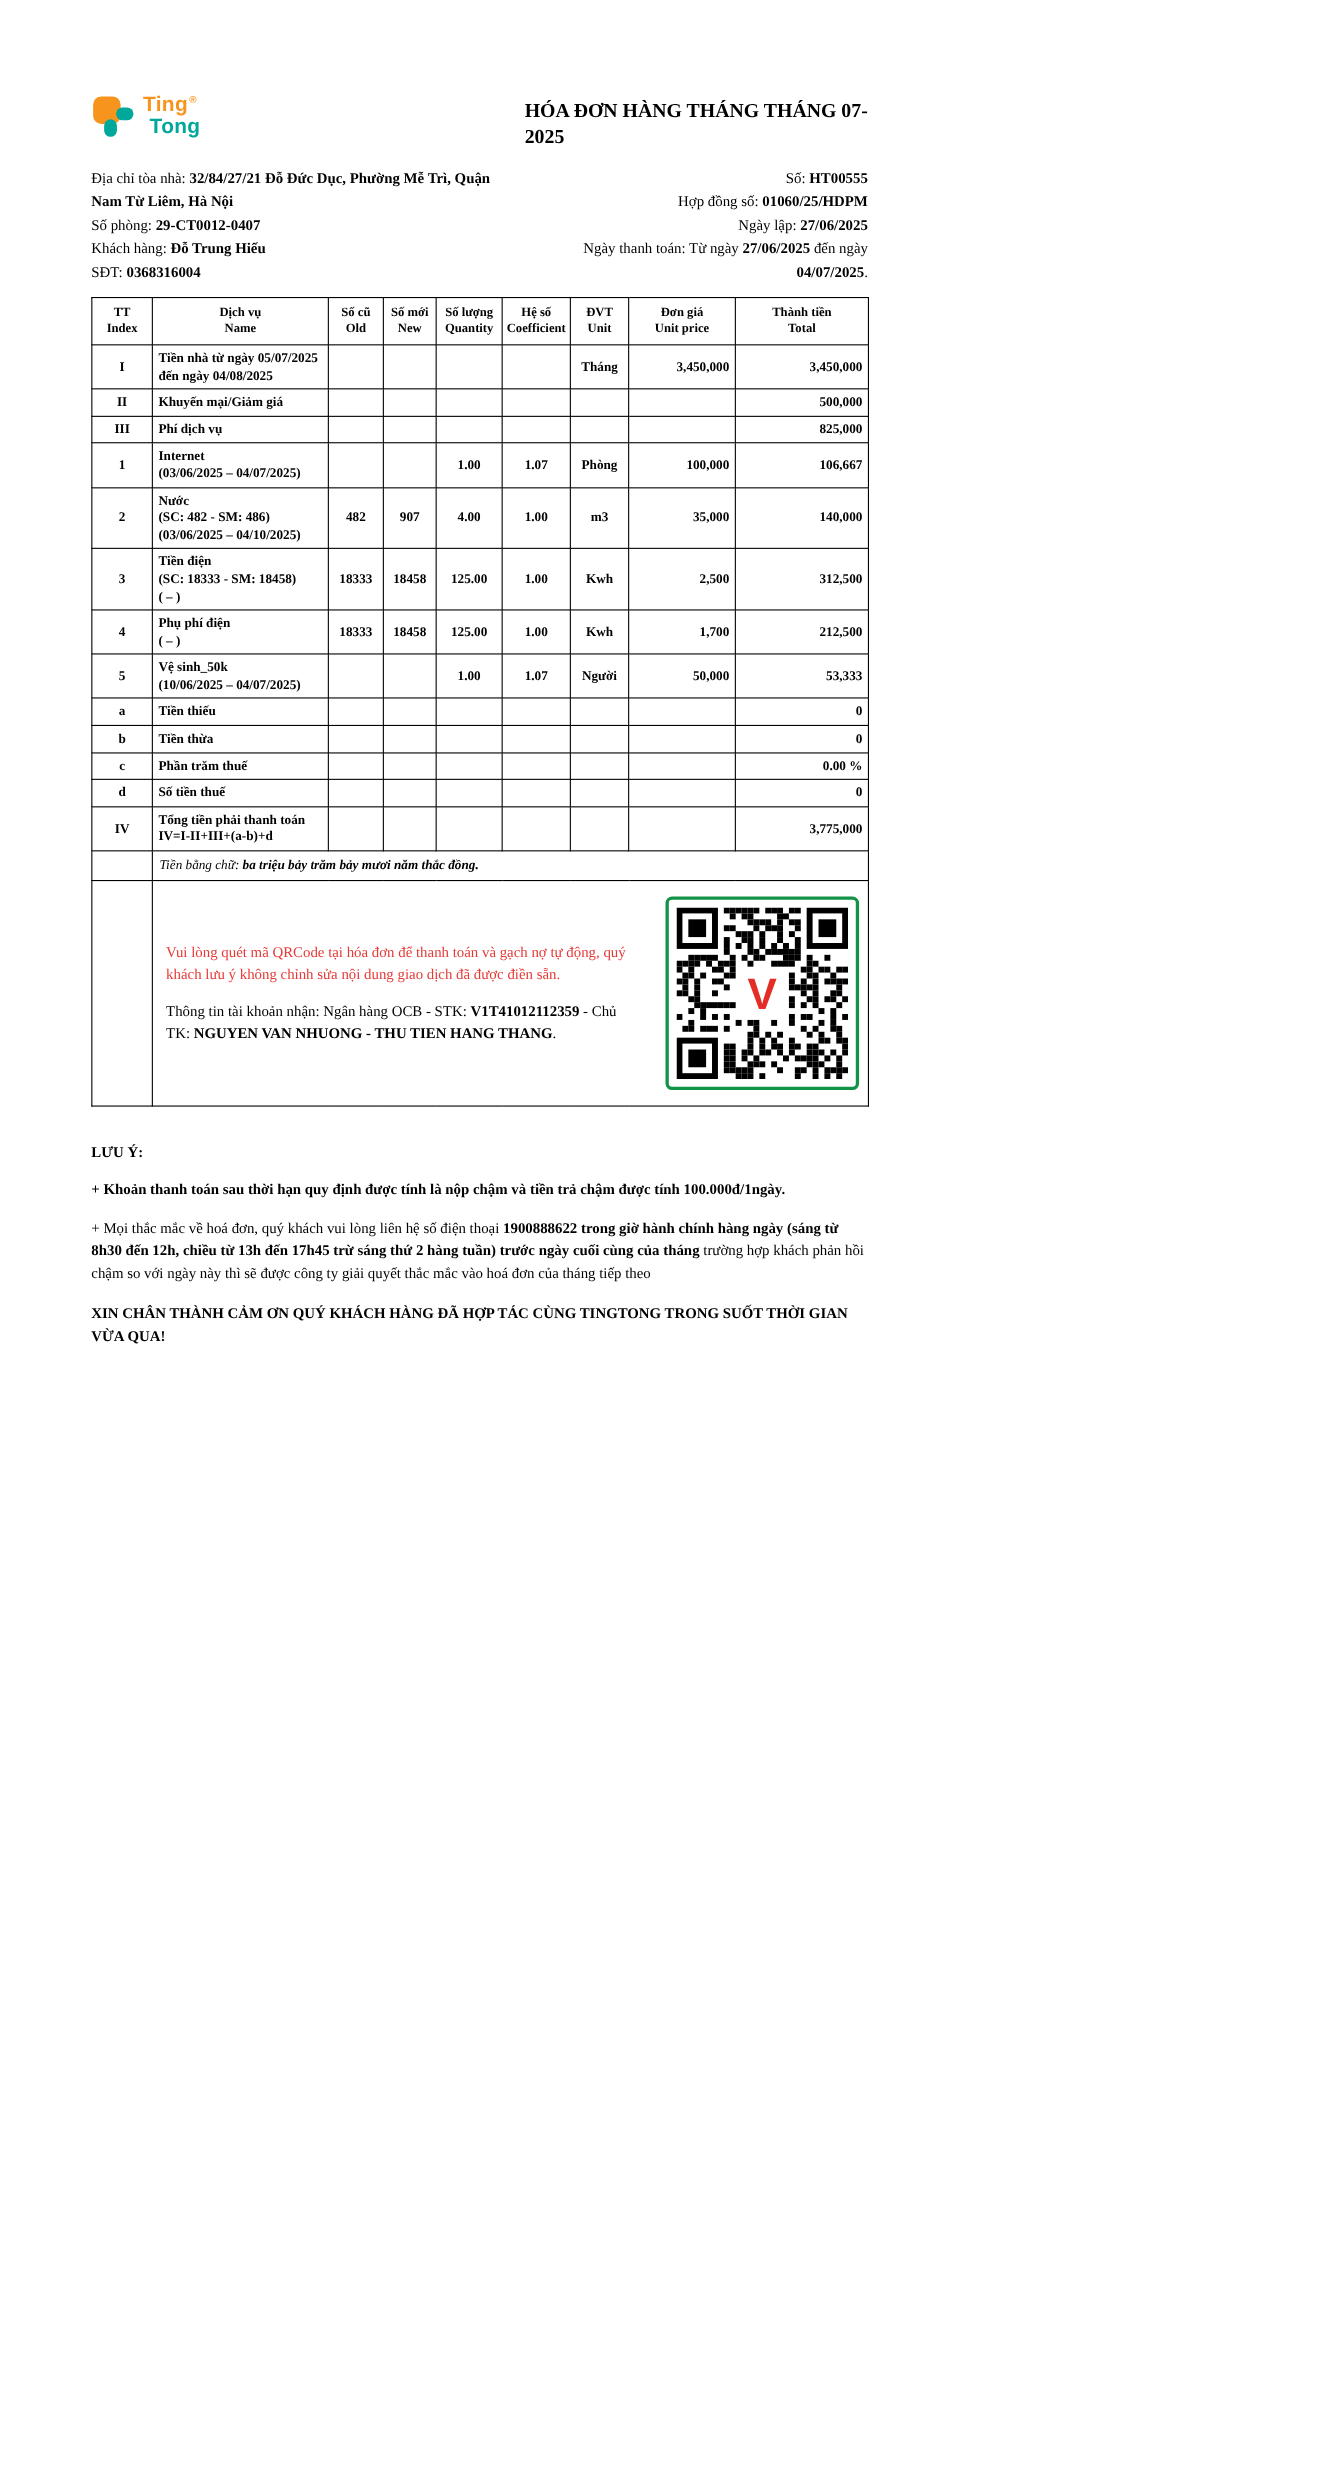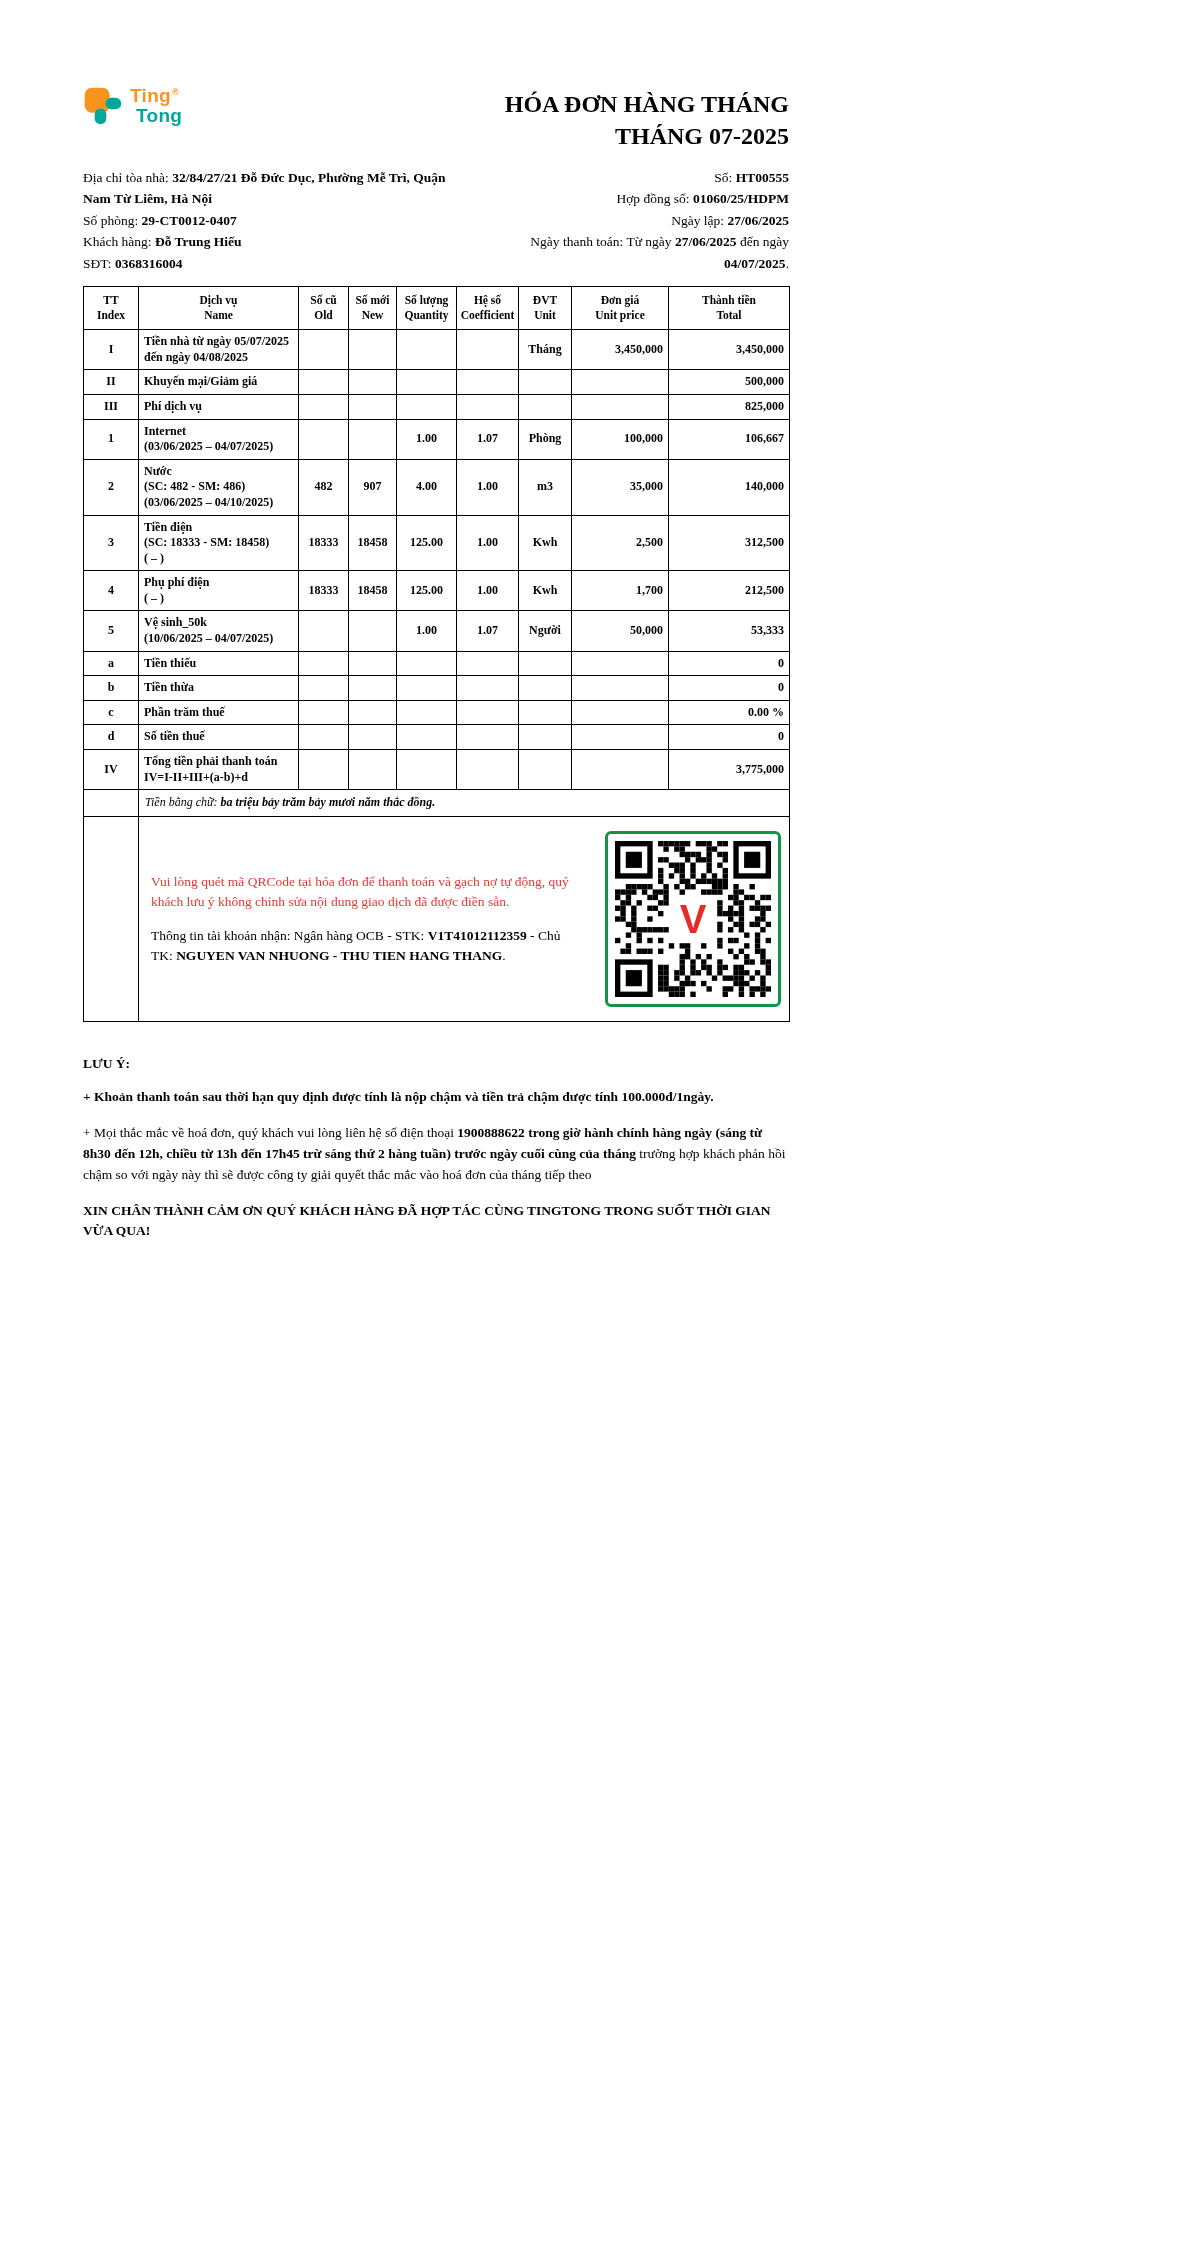--- a/index.html
+++ b/index.html
@@ -22,21 +22,21 @@
   .header-row { display: flex; justify-content: space-between; align-items: flex-start; }
   .logo { display: flex; align-items: flex-start; gap: 7px; }
   .logo-icon { width: 40px; height: 40px; display: block; }
   .logo-text {
     font-family: "Liberation Sans", "DejaVu Sans", sans-serif;
     font-weight: bold; font-size: 19px; line-height: 1.05; letter-spacing: 0.3px;
   }
   .logo-line1 { color: var(--brand-orange); }
   .reg { font-size: 9px; vertical-align: super; margin-left: 1px; }
   .logo-line2 { color: var(--brand-teal); margin-left: 6px; }
-  .title { width: 312px; text-align: right; font-size: 24px; font-weight: bold; line-height: 1.35; margin-top: 2px; }
+  .title { width: 312px; font-size: 18px; font-weight: bold; line-height: 1.35; margin-top: 2px; }
 
   
   .info-row { display: flex; justify-content: space-between; margin-top: 14px; font-size: 13.5px; line-height: 21.5px; }
   .info-left { width: 382px; }
   .info-right { width: 310px; text-align: right; }
   .seg-bold { font-weight: bold; }
 
   
   .invoice-table { border-collapse: collapse; table-layout: fixed; width: 706px; margin-top: 12px; font-size: 12px; }
   .invoice-table th, .invoice-table td { border: 1px solid #000; }

